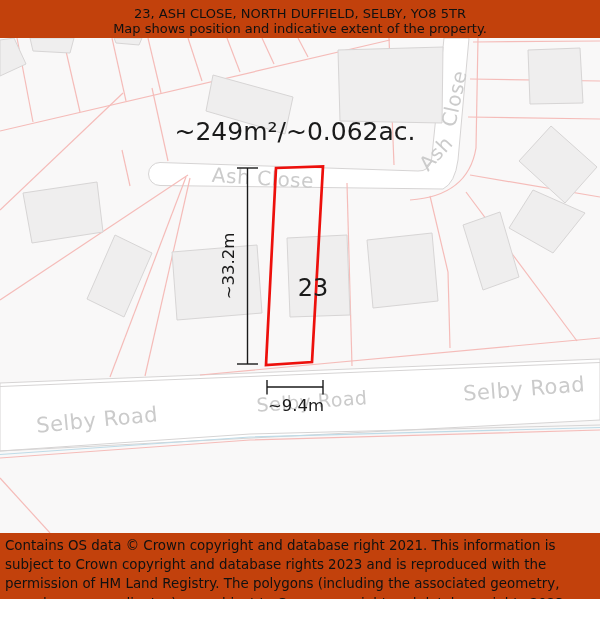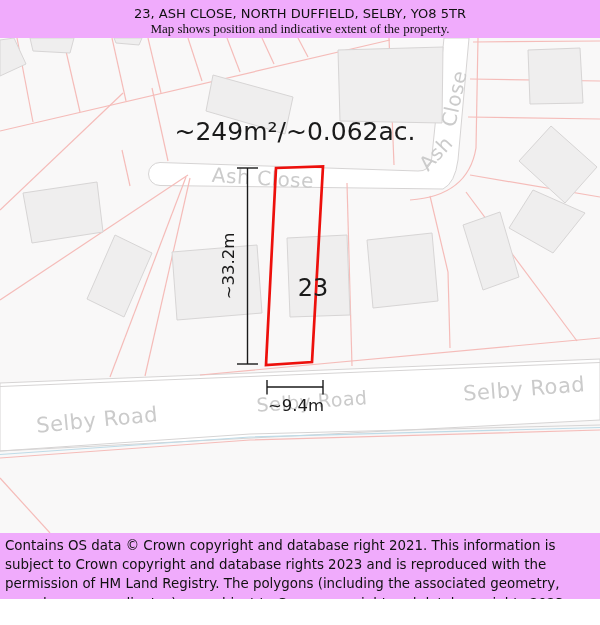--- a/index.html
+++ b/index.html
@@ -1,20 +1,20 @@
 <!DOCTYPE html>
 <html><head>
 <meta charset="utf-8">
 <style>
   html,body{margin:0;padding:0;background:#ffffff;}
-  .page{position:relative;width:600px;height:599px;background:#f0abfc;overflow:hidden;
+  .page{position:relative;width:600px;height:599px;background:#c2410c;overflow:hidden;
         font-family:"DejaVu Sans","Liberation Sans",sans-serif;}
   .header{position:absolute;top:0;left:0;width:600px;text-align:center;color:#111;}
   .header .title{margin-top:6px;font-size:13px;line-height:15px;}
-  .header .subtitle{font-size:13px;line-height:15px;font-family:Liberation Serif, serif;}
+  .header .subtitle{font-size:13px;line-height:15px;}
   .map-wrap{position:absolute;top:38px;left:0;width:600px;height:495px;}
   svg text{font-family:"DejaVu Sans","Liberation Sans",sans-serif;}
   .street-label{letter-spacing:0.5px;}
   .casing{stroke:#d6d4d4;stroke-width:1;fill:none;}
   .building{stroke:#d7d5d5;stroke-width:1;}
   .dim{stroke:#1a1a1a;stroke-width:1.4;fill:none;}
   .black-label{fill:#1a1a1a;}
   .footer{position:absolute;top:536px;left:5px;width:592px;color:#111;
           font-size:13.4px;line-height:19.2px;text-align:left;}
 </style>

